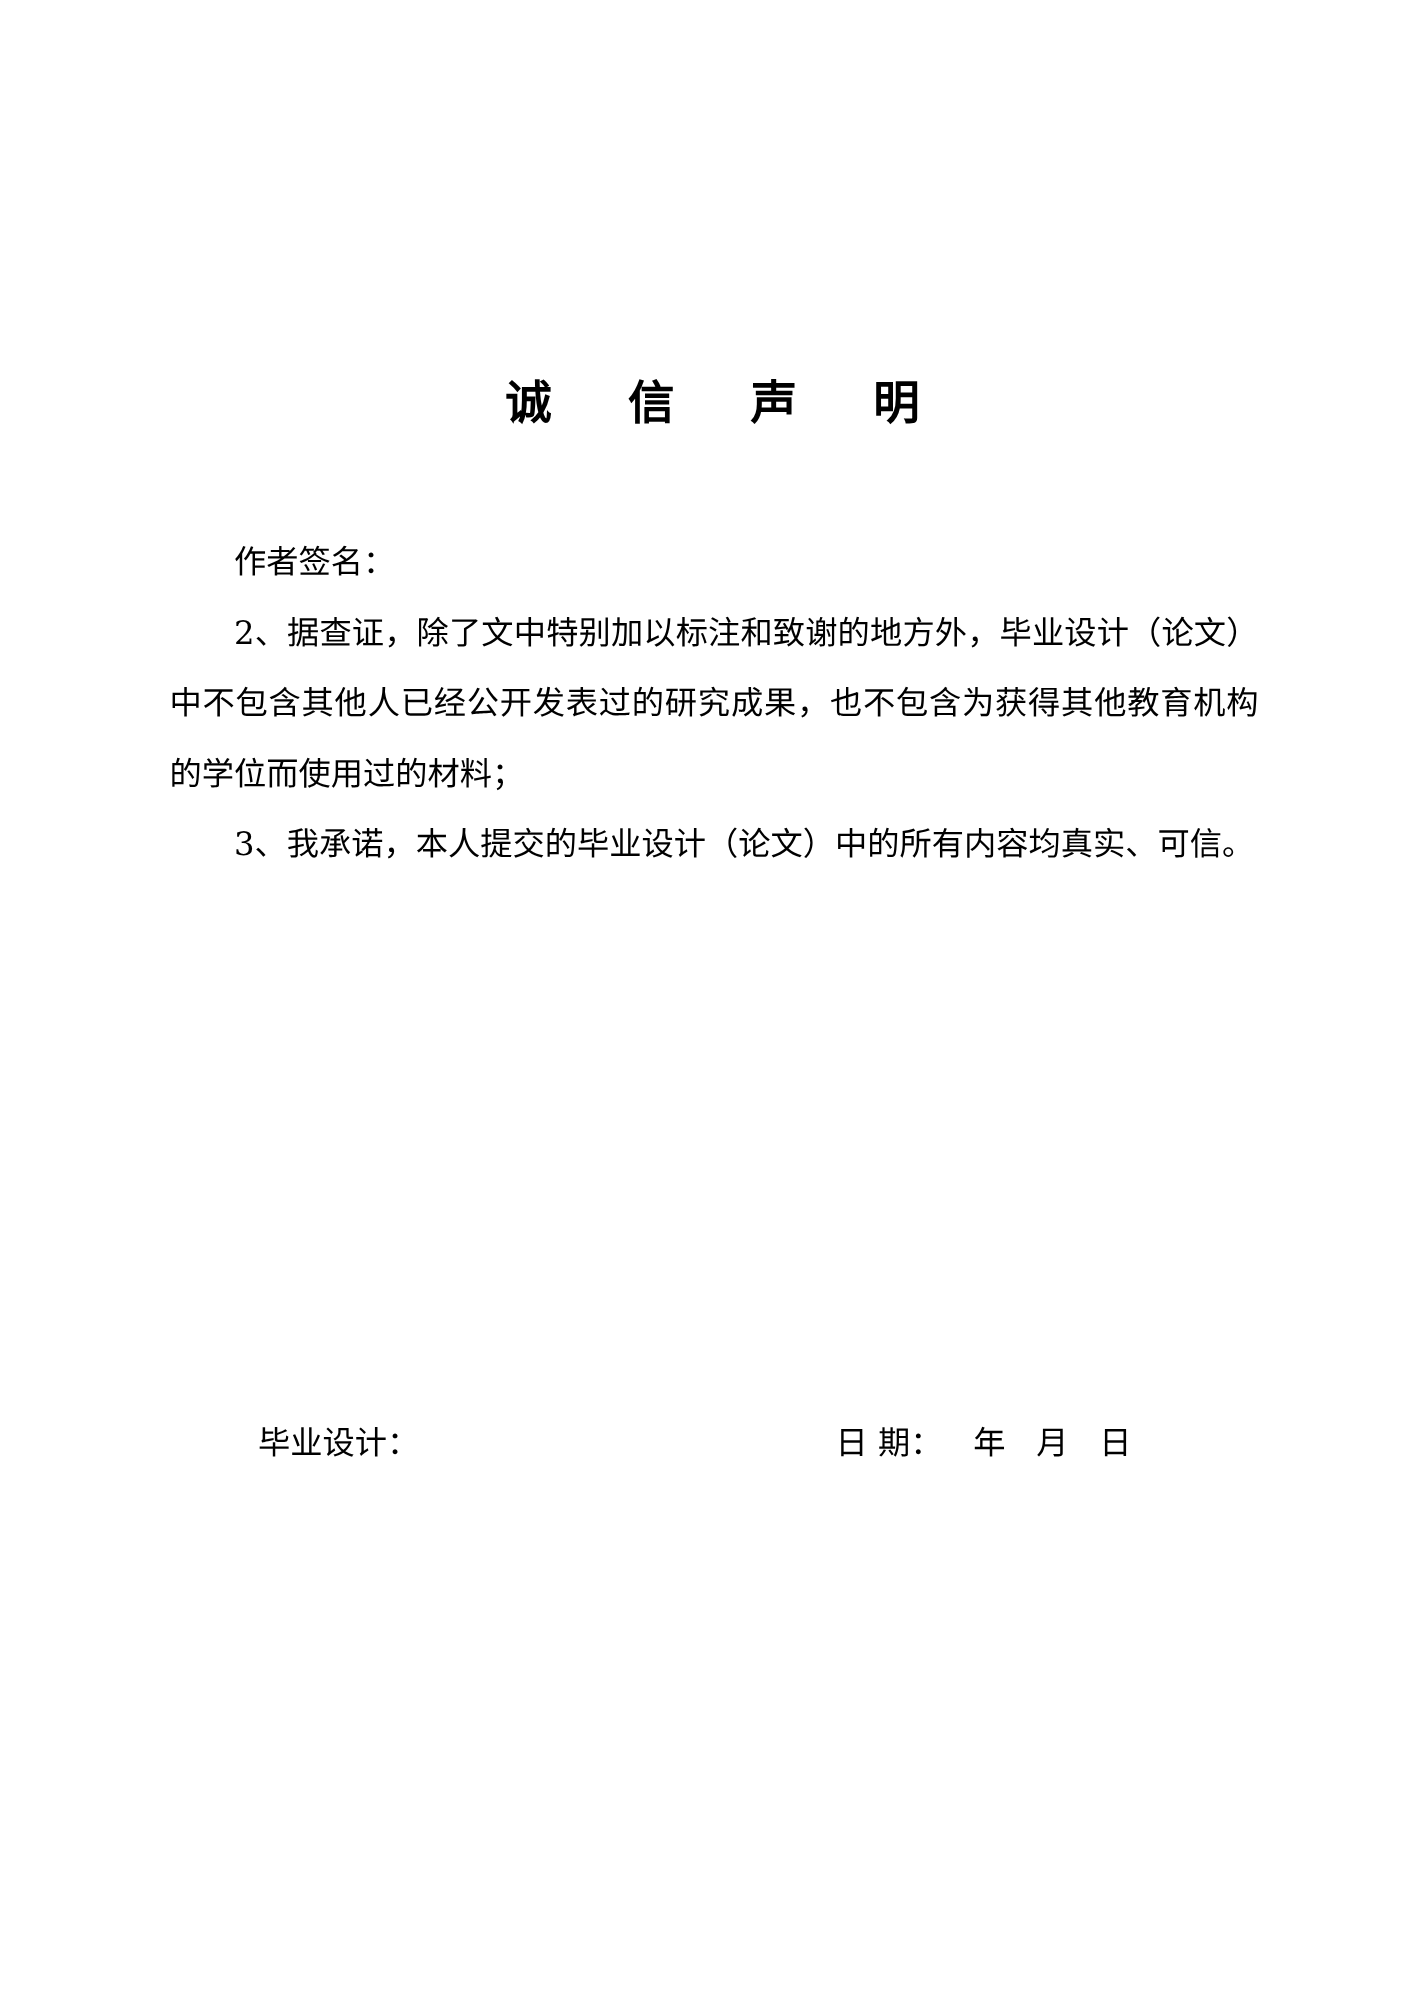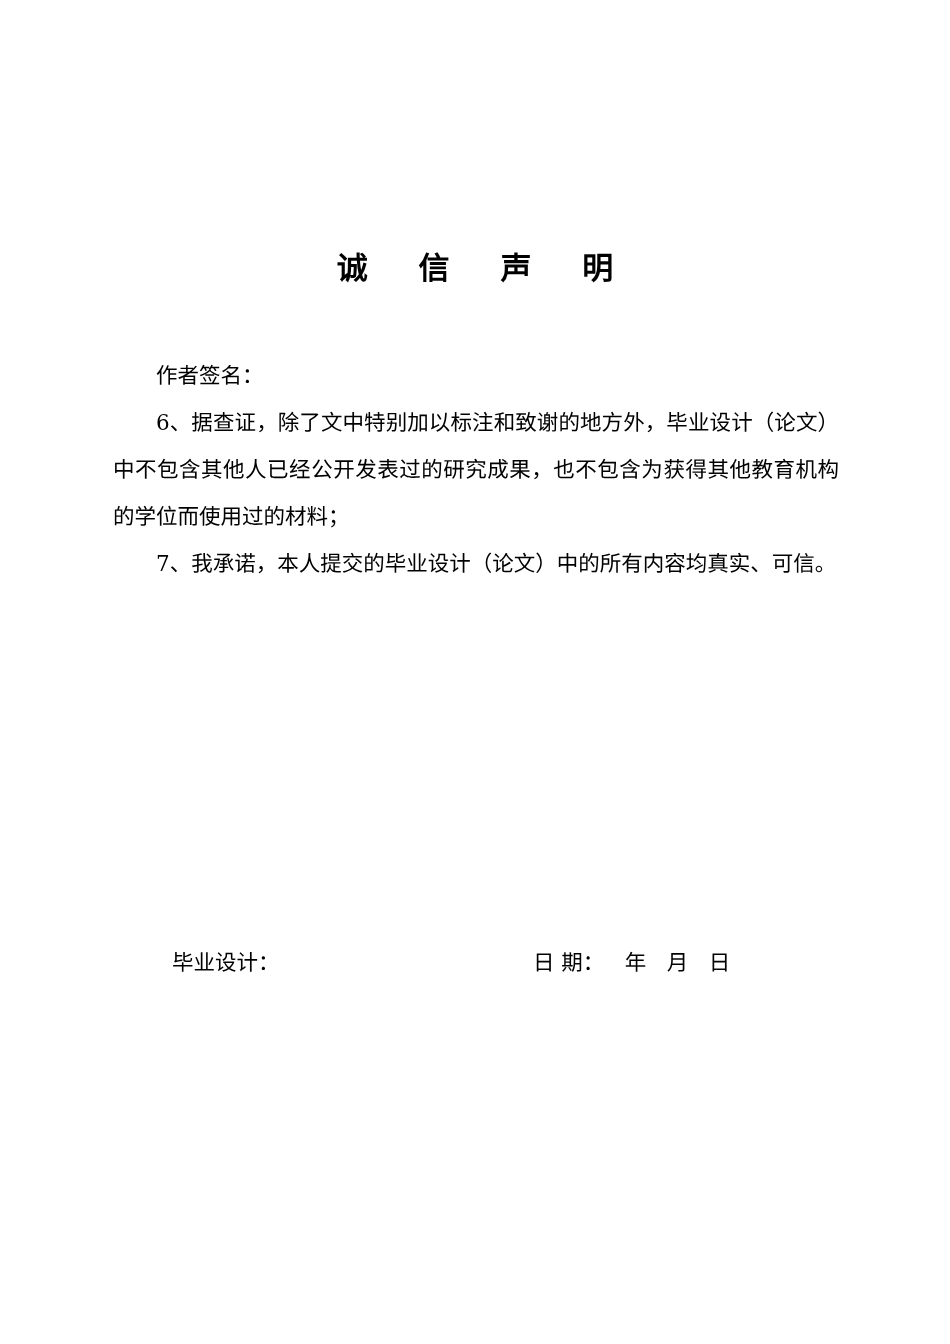--- a/index.html
+++ b/index.html
@@ -65,36 +65,36 @@
     font-family: "DejaVu Serif", "Liberation Serif", serif;
   }
   .sig-author {
     position: absolute;
     left: 59px;
     top: 0;
     white-space: pre;
   }
   .sig-date {
     position: absolute;
-    left: 420px;
+    left: 444px;
     top: 0;
     white-space: pre;
   }
 </style>
 </head>
 <body>
 
 <div class="page">
 
   <div class="doc-title">诚 信 声 明</div>
 
   <div class="body-block">
     <p class="para indent">作者签名：</p>
-    <p class="para indent">6、据查证，除了文中特别加以标注和致谢的地方外，毕业设计（论文）中不包含其他人已经公开发表过的研究成果，也不包含为获得其他教育机构的学位而使用过的材料；</p>
-    <p class="para indent">7、我承诺，本人提交的毕业设计（论文）中的所有内容均真实、可信。</p>
+    <p class="para indent">2、据查证，除了文中特别加以标注和致谢的地方外，毕业设计（论文）中不包含其他人已经公开发表过的研究成果，也不包含为获得其他教育机构的学位而使用过的材料；</p>
+    <p class="para indent">3、我承诺，本人提交的毕业设计（论文）中的所有内容均真实、可信。</p>
   </div>
 
   <div class="sig-row">
     <span class="sig-author">毕业设计：</span>
     <span class="sig-date">日 期：   年   月   日</span>
   </div>
 
 </div>
 
 </body></html>

